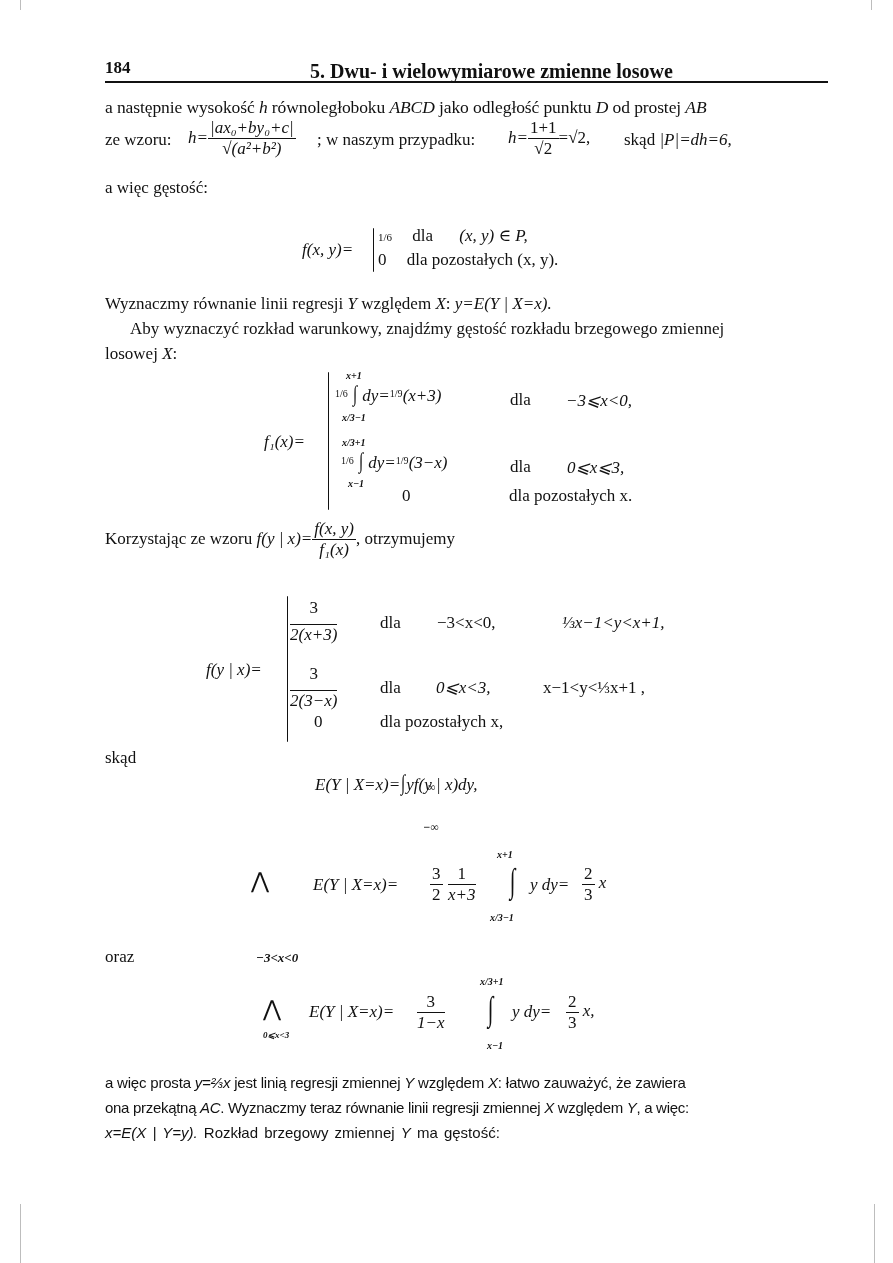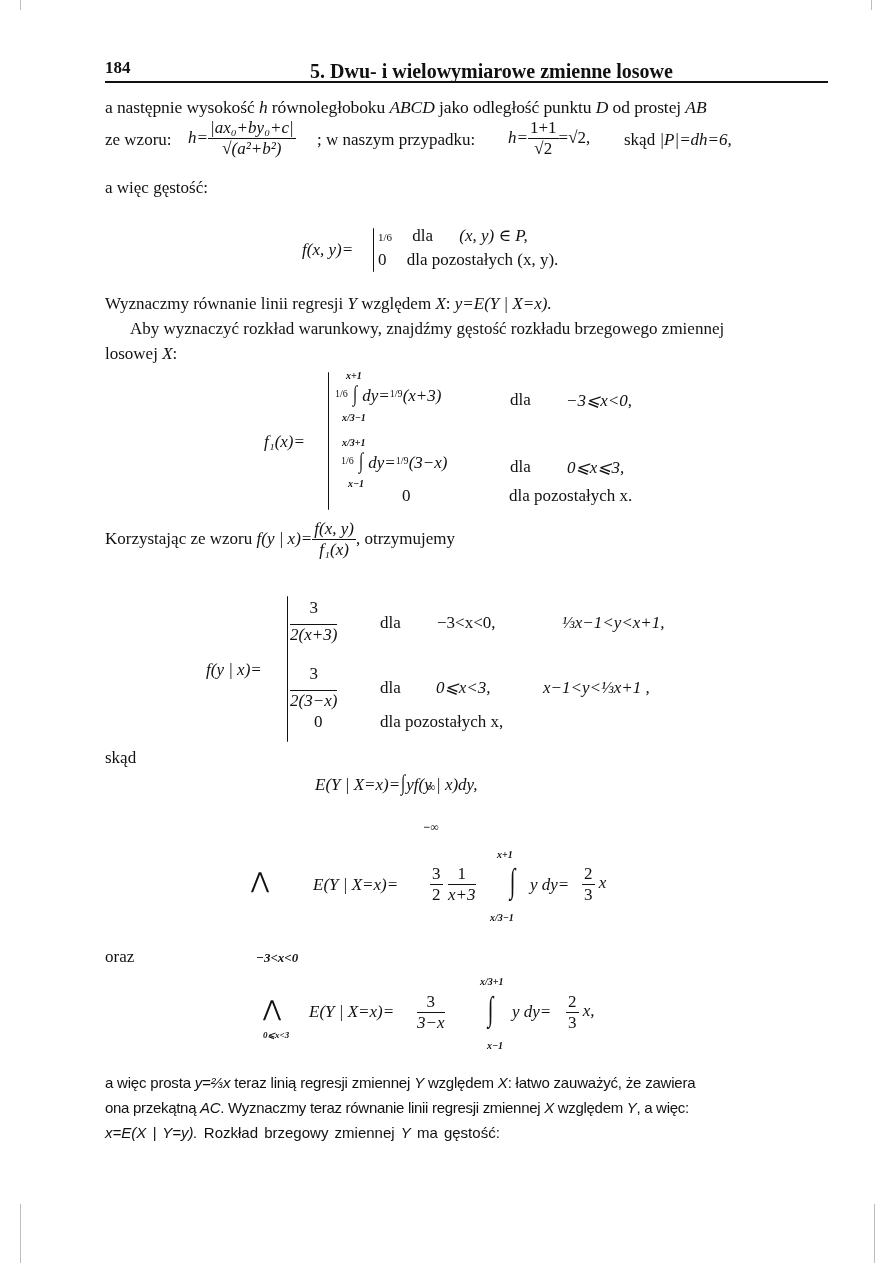--- a/index.html
+++ b/index.html
@@ -106,21 +106,21 @@
 </div>
 <div class="abs t" style="left:380px;top:613px;">dla</div>
 <div class="abs t" style="left:437px;top:613px;">−3&lt;x&lt;0,</div>
 <div class="abs t" style="left:562px;top:613px;font-style:italic;">⅓x−1&lt;y&lt;x+1,</div>
 
 <div class="abs t" style="left:290px;top:664px;">
   <span class="frac"><span class="num" style="padding-bottom:6px;">3</span><span style="font-style:italic;">2(3−x)</span></span>
 </div>
 <div class="abs t" style="left:380px;top:678px;">dla</div>
 <div class="abs t" style="left:436px;top:678px;font-style:italic;">0⩽x&lt;3,</div>
-<div class="abs t" style="left:543px;top:678px;font-style:italic;">x−1&lt;y&lt;⅓x+1 ,</div>
+<div class="abs t" style="left:543px;top:678px;">x−1&lt;y&lt;⅓x+1 ,</div>
 
 <div class="abs t" style="left:314px;top:712px;">0</div>
 <div class="abs t" style="left:380px;top:712px;">dla pozostałych x,</div>
 
 <div class="abs t" style="left:105px;top:748px;">skąd</div>
 
 <div class="abs sm" style="left:427px;top:780px;font-size:12px;">∞</div>
 <div class="abs t" style="left:315px;top:773px;">
   <i>E(Y | X=x)=</i><span class="intg">∫</span><i>yf(y | x)dy,</i>
 </div>
@@ -144,31 +144,31 @@
 </div>
 <div class="abs sm" style="left:490px;top:912px;">x/3−1</div>
 
 <div class="abs t" style="left:105px;top:947px;">oraz</div>
 
 <div class="abs sm" style="left:480px;top:976px;">x/3+1</div>
 <div class="abs" style="left:263px;top:996px;font-size:22px;">⋀</div>
 <div class="abs sm" style="left:263px;top:1030px;font-size:9px;">0⩽x&lt;3</div>
 <div class="abs t" style="left:309px;top:1002px;font-style:italic;">E(Y | X=x)=</div>
 <div class="abs t" style="left:417px;top:992px;">
-  <span class="frac"><span class="num" style="padding:0 6px;">3</span><span style="font-style:italic;">3−x</span></span>
+  <span class="frac"><span class="num" style="padding:0 6px;">3</span><span style="font-style:italic;">1−x</span></span>
 </div>
 <div class="abs" style="left:486px;top:990px;font-size:34px;transform:scaleX(0.6);">∫</div>
 <div class="abs t" style="left:512px;top:1002px;font-style:italic;">y dy=</div>
 <div class="abs t" style="left:566px;top:992px;">
   <span class="frac"><span class="num">2</span><span>3</span></span>
   <i>x,</i>
 </div>
 <div class="abs sm" style="left:487px;top:1040px;">x−1</div>
 
 <div class="abs sans" style="left:105px;top:1074px;letter-spacing:-0.2px;">
-  <span>a więc prosta </span><i>y=⅔x</i><span> teraz linią regresji zmiennej </span><i>Y</i><span> względem </span><i>X</i><span>: łatwo zauważyć, że zawiera</span>
+  <span>a więc prosta </span><i>y=⅔x</i><span> jest linią regresji zmiennej </span><i>Y</i><span> względem </span><i>X</i><span>: łatwo zauważyć, że zawiera</span>
 </div>
 <div class="abs sans" style="left:105px;top:1099px;letter-spacing:-0.3px;">
   <span>ona przekątną </span><i>AC</i><span>. Wyznaczmy teraz równanie linii regresji zmiennej </span><i>X</i><span> względem </span><i>Y</i><span>, a więc:</span>
 </div>
 <div class="abs sans" style="left:105px;top:1124px;word-spacing:2px;">
   <i>x=E(X | Y=y).</i><span> Rozkład brzegowy zmiennej </span><i>Y</i><span> ma gęstość:</span>
 </div>
 
 </body></html>

